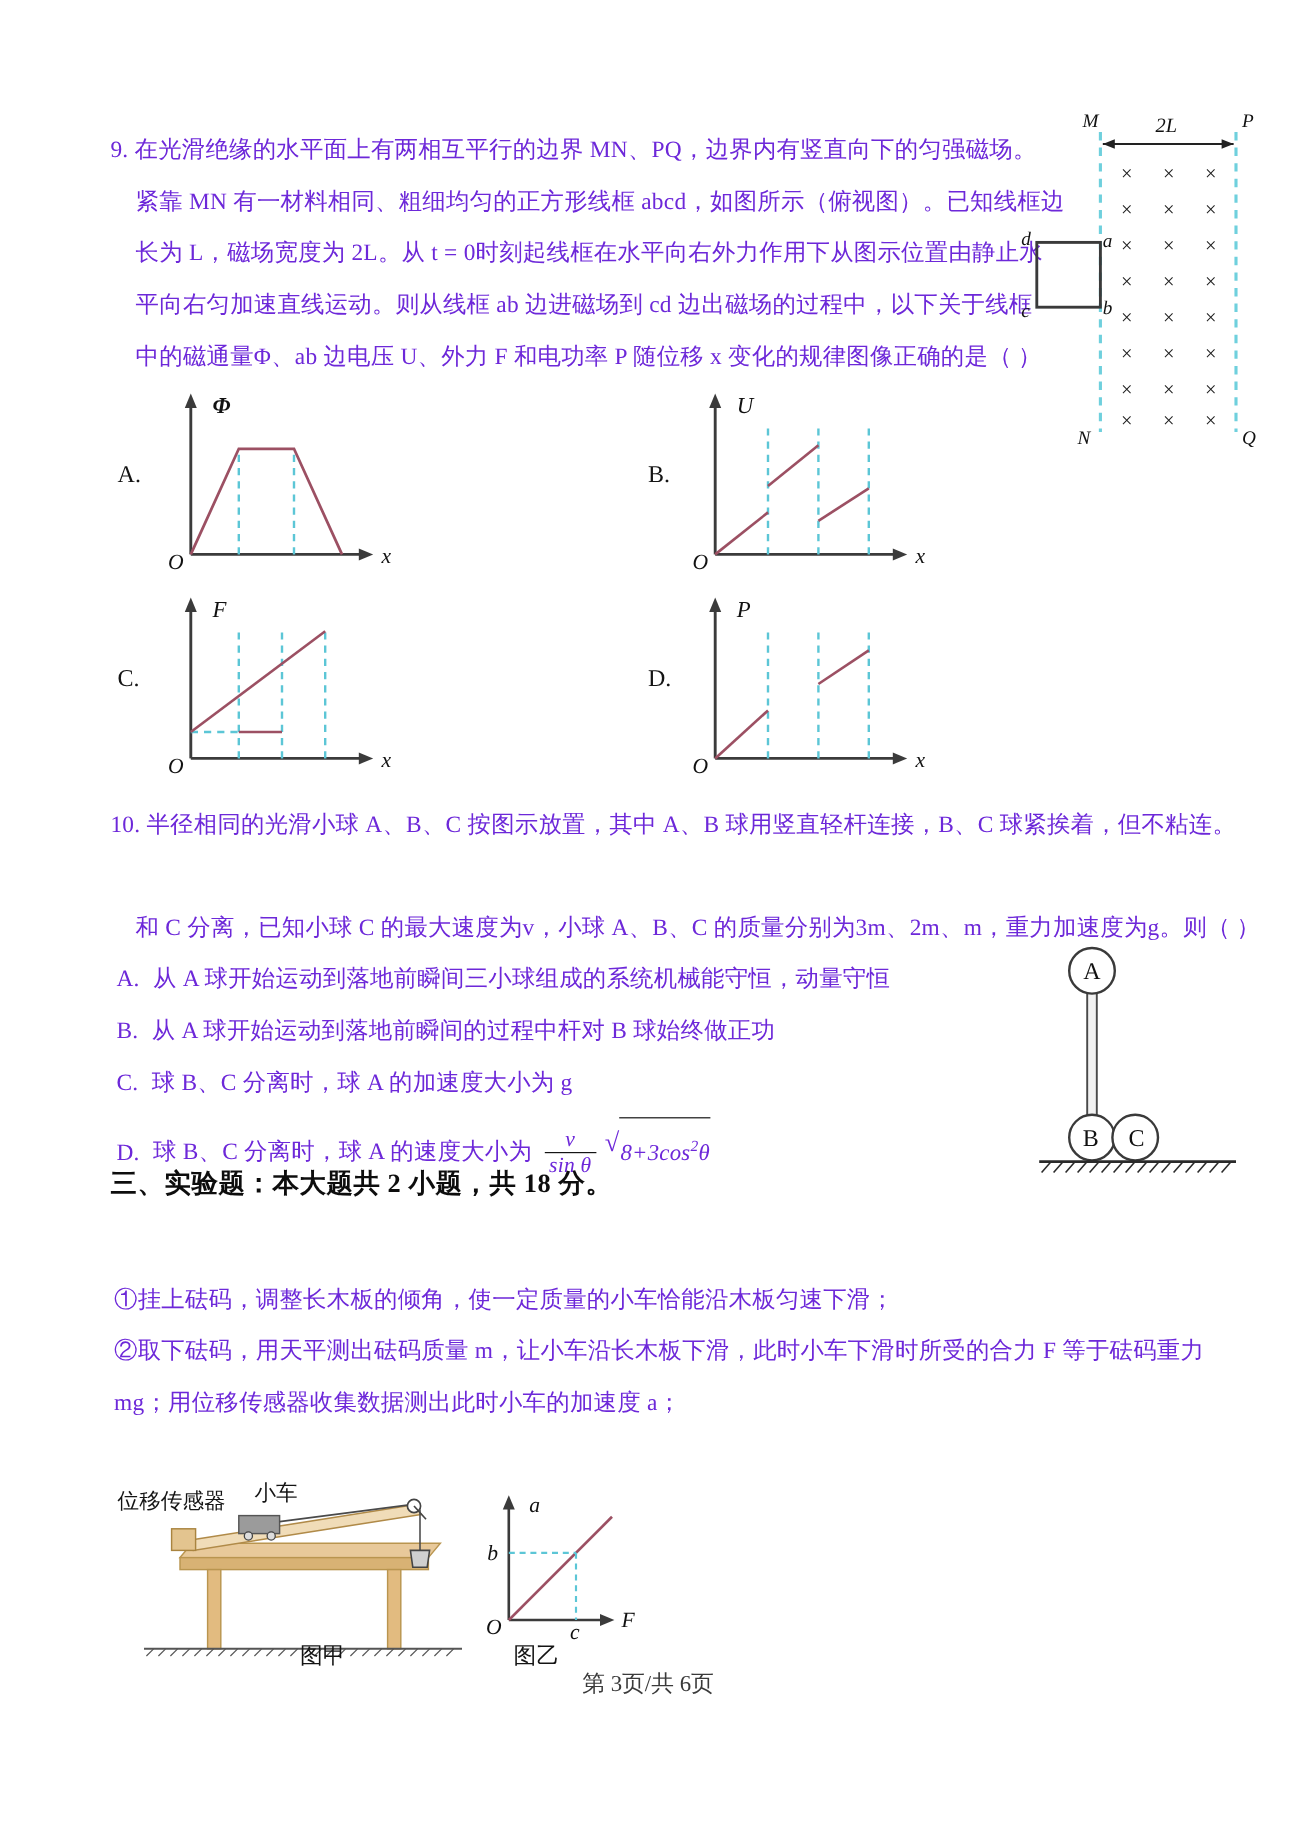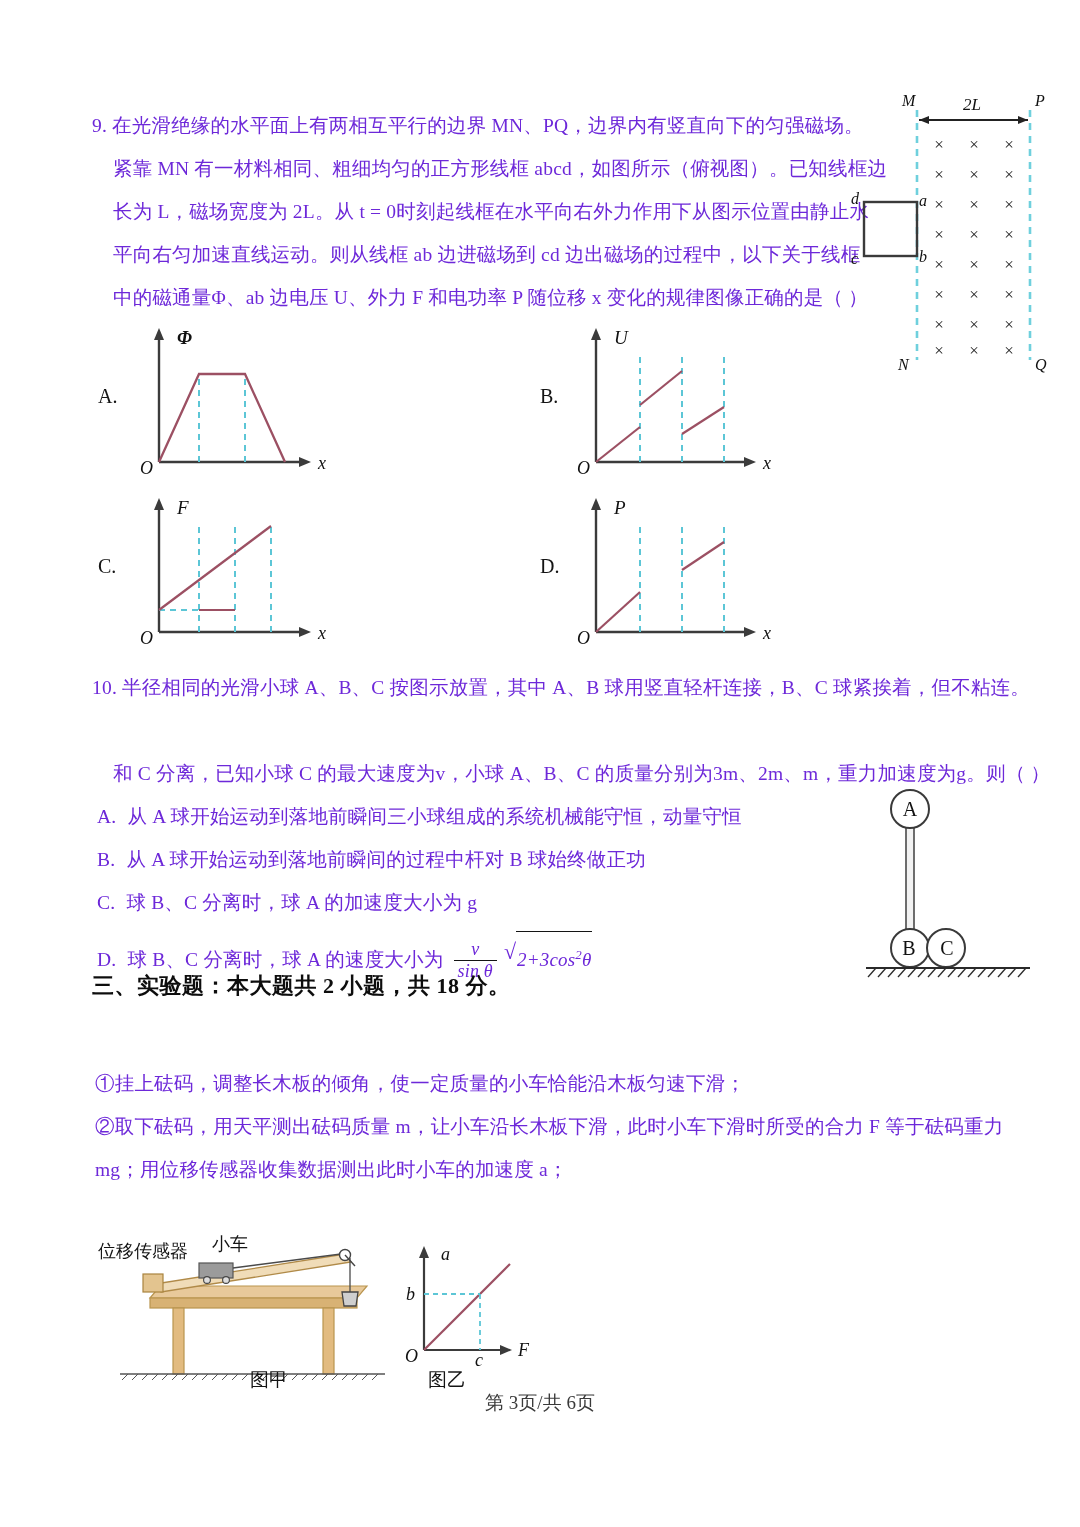--- a/index.html
+++ b/index.html
@@ -253,21 +253,21 @@
     <span style="margin-left:6px;">球 B、C 分离时，球 A 的加速度大小为 g</span>
   </div>
   <div class="q-text" style="left:97px; top:920px;margin-top:12px;">
     <span>D.</span>
     <span style="margin-left:6px;">球 B、C 分离时，球 A 的速度大小为</span>
     <span class="mfrac" style="margin-left:5px;">
       <span class="num">v</span>
       <span class="den">sin θ</span>
     </span>
     <span class="radical">
-      <span class="bar"></span><span>2+3cos</span><sup class="exp">2</sup><span>θ</span>
+      <span class="bar"></span><span>8+3cos</span><sup class="exp">2</sup><span>θ</span>
     </span>
   </div>
 
   <div class="graph-box" style="left:858px; top:785px;">
     <svg width="185" height="195" viewBox="0 0 185 195">
 
       <rect x="48" y="30" width="8" height="135" fill="#f2f2f2" stroke="#4a4a4a" stroke-width="1.6"></rect>
 
       <circle cx="52" cy="24" r="19" fill="#ffffff" stroke="#3a3a3a" stroke-width="2"></circle>
       <text x="52" y="31" text-anchor="middle" font-family="'Liberation Serif', serif" font-size="20" fill="#111">A</text>

